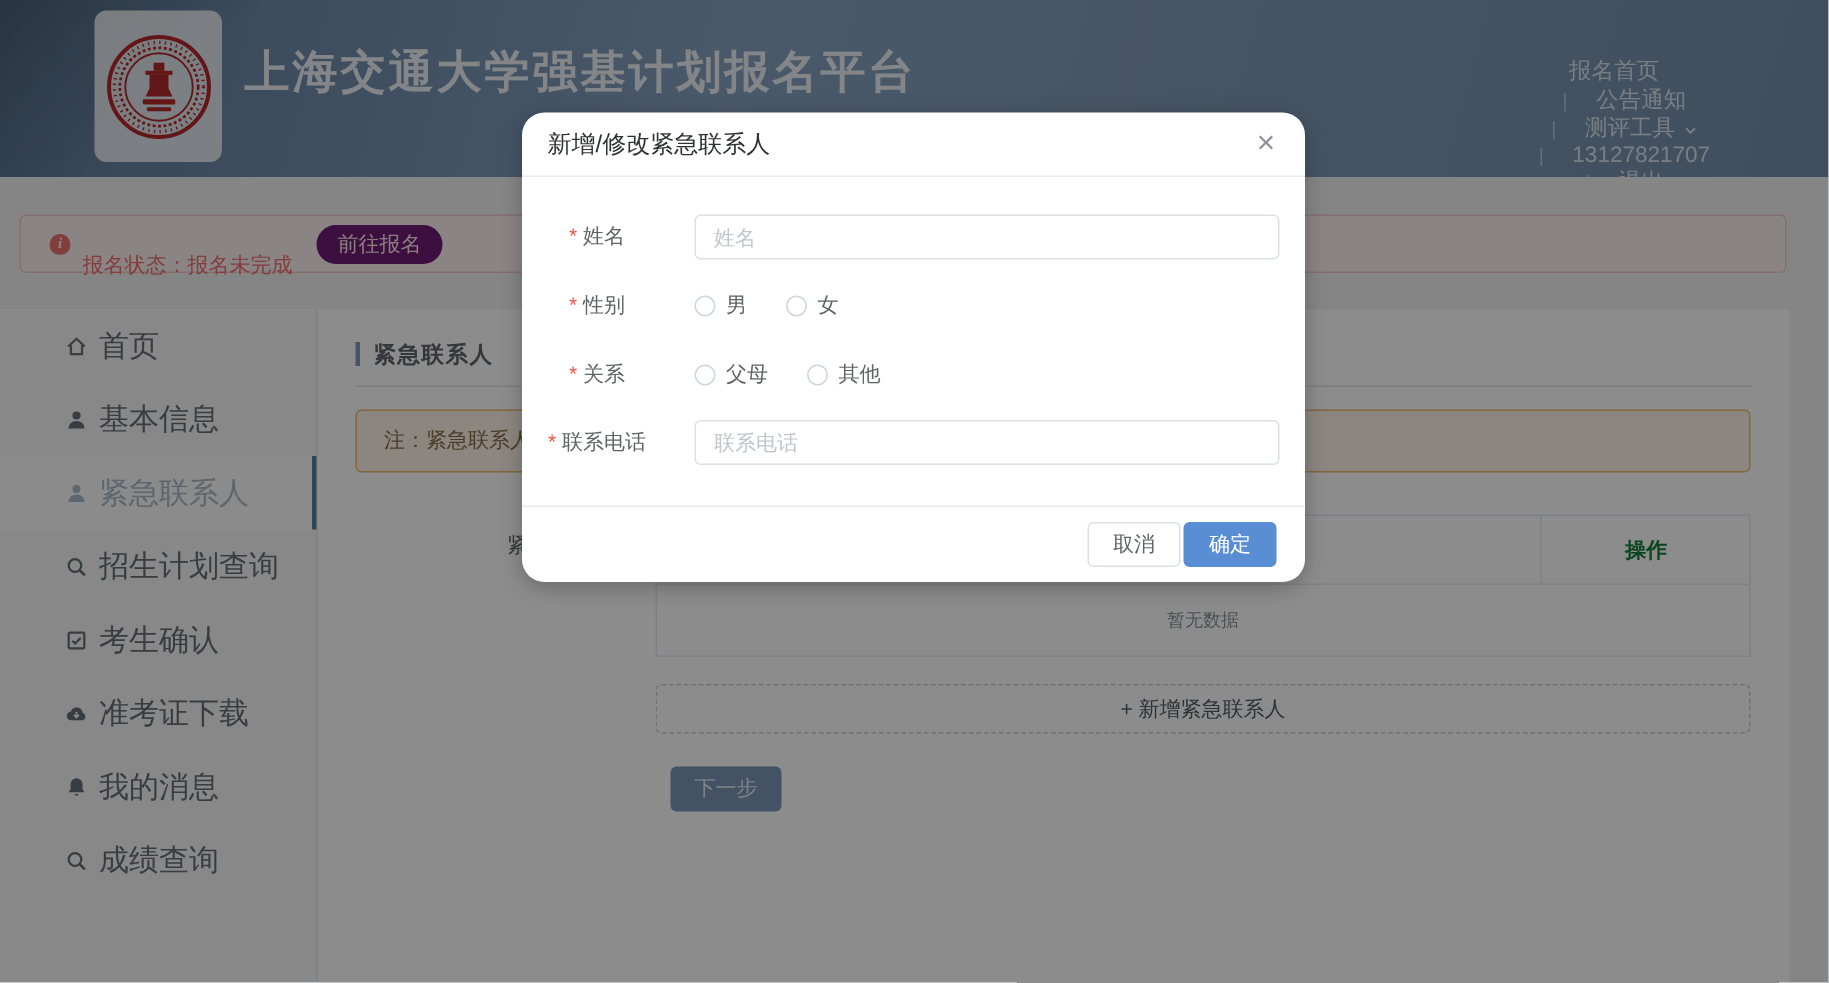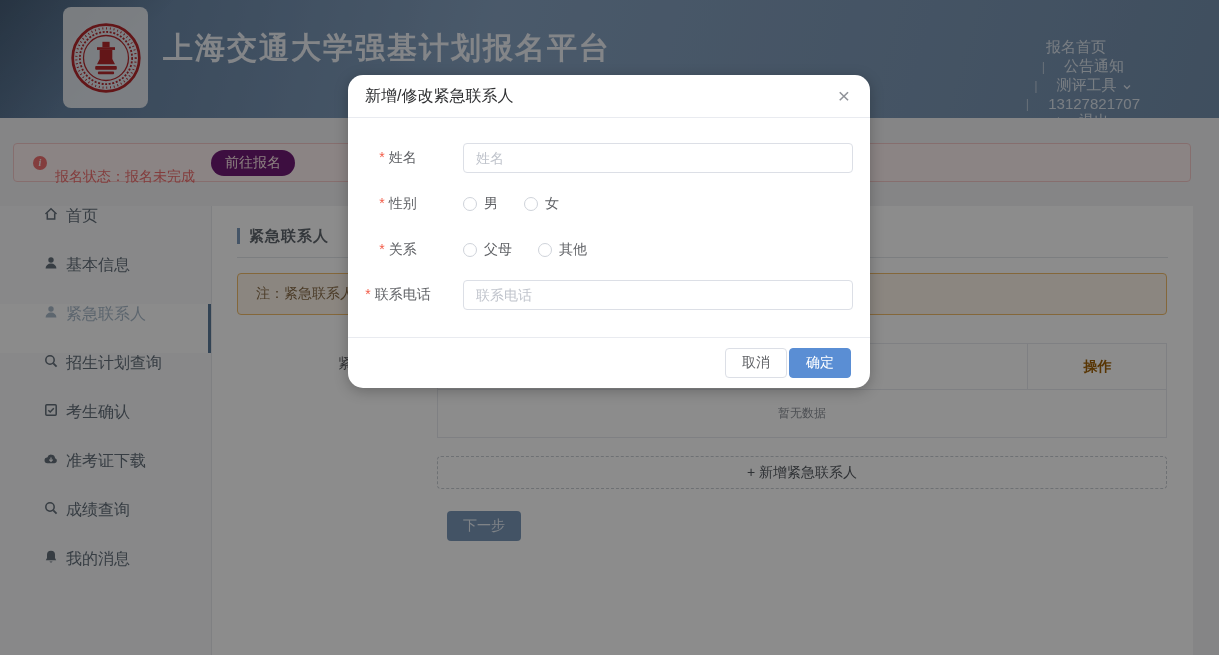--- a/index.html
+++ b/index.html
@@ -26,38 +26,38 @@
     border:1px solid #f5c9c9; border-radius:4px; display:flex; align-items:center; padding-left:19px; }
   .info-icon { width:14px; height:14px; border-radius:50%; background:#ee6f6f; color:#fdf0f0;
     font:italic bold 10px/14px "Liberation Serif", serif; text-align:center; margin-right:8px; flex:none; }
   .alert-text { color:#ee6f6f; font-size:14px;margin-top:28px; }
   .alert-action { margin-left:16px; background:#701a75; color:#fbe7e7; border:none; border-radius:13px;
     height:26px; padding:0 14px; font-size:14px; cursor:pointer; }
 
   
   .content-card { position:absolute; left:0; top:206px; width:1193px; height:449px; background:#fff; }
   .sidebar { position:absolute; left:0; top:0; width:212px; height:449px; background:#f7f8fa; border-right:1px solid #e8eaed; }
-  .side-item { height:49px; display:flex; align-items:flex-start; padding-left:43px; color:#646f7a; font-size:16px; cursor:pointer; }
+  .side-item { height:49px; display:flex; align-items:center; padding-left:43px; color:#646f7a; font-size:20px; cursor:pointer; }
   .side-item .s-icon { width:16px; height:16px; margin-right:7px; flex:none; display:inline-flex; }
   .side-item .s-icon svg { width:16px; height:16px; }
   .side-item.active { background:#fdfdfe; color:#a9bac9; border-right:3px solid #5c7a9a; }
 
   
   .sec-title { position:absolute; left:237px; top:226px; display:flex; align-items:center; height:20px; }
   .sec-title-bar { width:3px; height:16px; background:#7e9cbc; margin-right:9px; }
   .sec-title-text { font-size:15px; font-weight:bold; color:#60666d; letter-spacing:1px; }
   .sec-divider { position:absolute; left:237px; top:257px; width:931px; height:1px; background:#e2e5ea; }
   .note-box { position:absolute; left:237px; top:273px; width:930px; height:42px; background:#fdf5e9;
     border:1px solid #f0bc6a; border-radius:4px; display:flex; align-items:center; padding-left:18px;
     color:#8a6d4a; font-size:14px; }
   .bg-form-label { position:absolute; left:338px; top:355px; color:#606266; font-size:14px; white-space:nowrap; }
   .bg-table { position:absolute; left:437px; top:343px; width:730px; height:95px; border:1px solid #e7eaee; }
   .bg-th-row { position:relative; height:46px; border-bottom:1px solid #e7eaee; }
   .bg-th-op { position:absolute; left:589px; top:0; width:140px; height:46px; border-left:1px solid #e7eaee;
-    display:flex; align-items:center; justify-content:center; color:#a16207; font-size:14px; font-weight:bold; }
+    display:flex; align-items:center; justify-content:center; color:#15803d; font-size:14px; font-weight:bold; }
   .bg-empty-row { height:47px; display:flex; align-items:center; justify-content:center; color:#8d9299; font-size:12px; }
   .bg-add-btn { position:absolute; left:437px; top:456px; width:730px; height:33px; background:transparent;
     border:1px dashed #c9ced4; border-radius:4px; color:#565b61; font-size:14px; cursor:pointer; }
   .bg-next-btn { position:absolute; left:447px; top:511px; width:74px; height:30px; background:#7b98b9;
     border:none; border-radius:4px; color:#e7eef6; font-size:14px; cursor:pointer; }
 
   
   .overlay { position:absolute; left:0; top:0; width:1219px; height:655px; background:rgba(0,0,0,.45); z-index:5; }
   .modal { position:absolute; left:348px; top:75px; width:522px; height:313px; background:#fff; border-radius:15px;
     box-shadow:0 3px 14px rgba(0,0,0,.25); z-index:10; }
@@ -190,35 +190,35 @@
         <span class="s-icon">
             <svg viewBox="0 0 16 16">
               <path d="M4.6 12.2a2.9 2.9 0 0 1-.3-5.8 4 4 0 0 1 7.8.9 2.5 2.5 0 0 1-.6 4.9z" fill="currentColor"></path>
               <path d="M8 6.6v3.6M6.3 8.6 8 10.3l1.7-1.7" stroke="#f7f8fa" stroke-width="1.2" fill="none"></path>
             </svg>
           </span>
         <span>准考证下载</span>
       </div>
       <div class="side-item">
         <span class="s-icon">
-            <svg viewBox="0 0 16 16">
-              <circle cx="7" cy="7" r="4.2" fill="none" stroke="currentColor" stroke-width="1.5"></circle>
-              <path d="M10.3 10.3 13.6 13.6" stroke="currentColor" stroke-width="1.8"></path>
-            </svg>
-          </span>
-        <span>成绩查询</span>
-      </div>
-      <div class="side-item">
-        <span class="s-icon">
             <svg viewBox="0 0 16 16" fill="currentColor">
               <path d="M8 1.8a4 4 0 0 1 4 4v3.2l1.2 2.2H2.8L4 9V5.8a4 4 0 0 1 4-4z"></path>
               <path d="M6.5 12.4a1.6 1.6 0 0 0 3 0z"></path>
             </svg>
           </span>
         <span>我的消息</span>
+      </div>
+      <div class="side-item">
+        <span class="s-icon">
+            <svg viewBox="0 0 16 16">
+              <circle cx="7" cy="7" r="4.2" fill="none" stroke="currentColor" stroke-width="1.5"></circle>
+              <path d="M10.3 10.3 13.6 13.6" stroke="currentColor" stroke-width="1.8"></path>
+            </svg>
+          </span>
+        <span>成绩查询</span>
       </div>
     </aside>
   </div>
 
   <div class="sec-title">
     <span class="sec-title-bar"></span>
     <span class="sec-title-text">紧急联系人</span>
   </div>
   <div class="sec-divider"></div>
   <div class="note-box">

